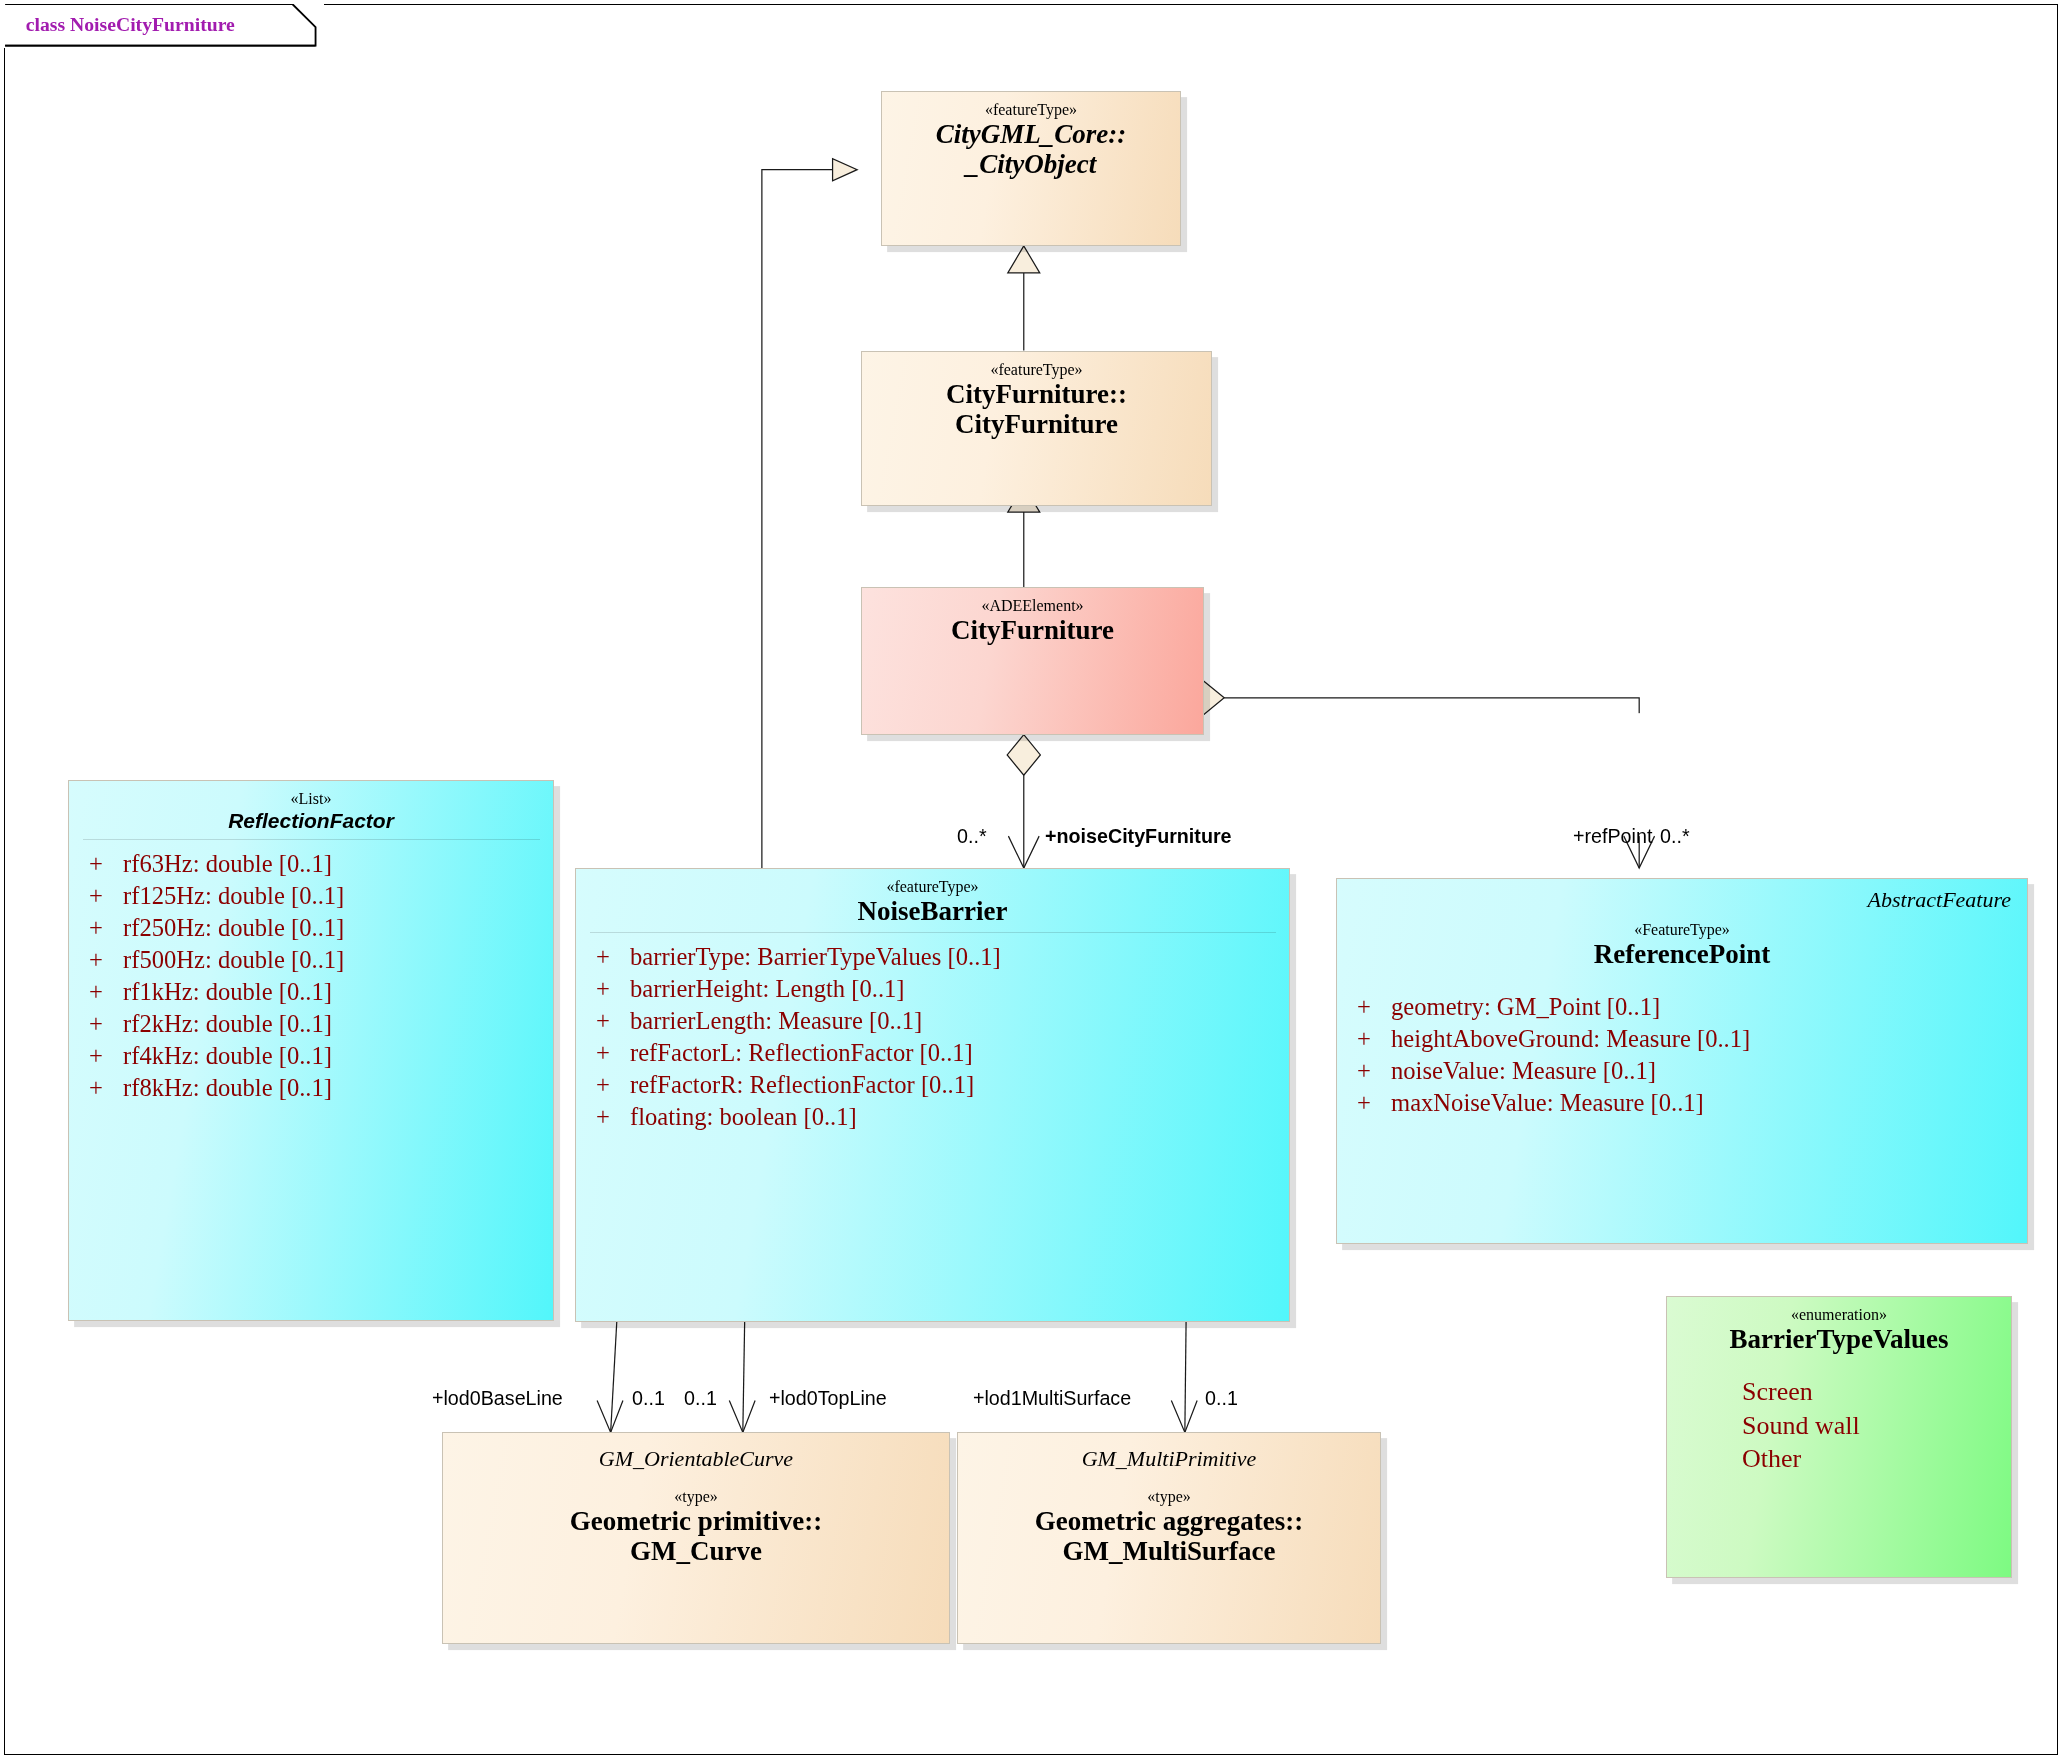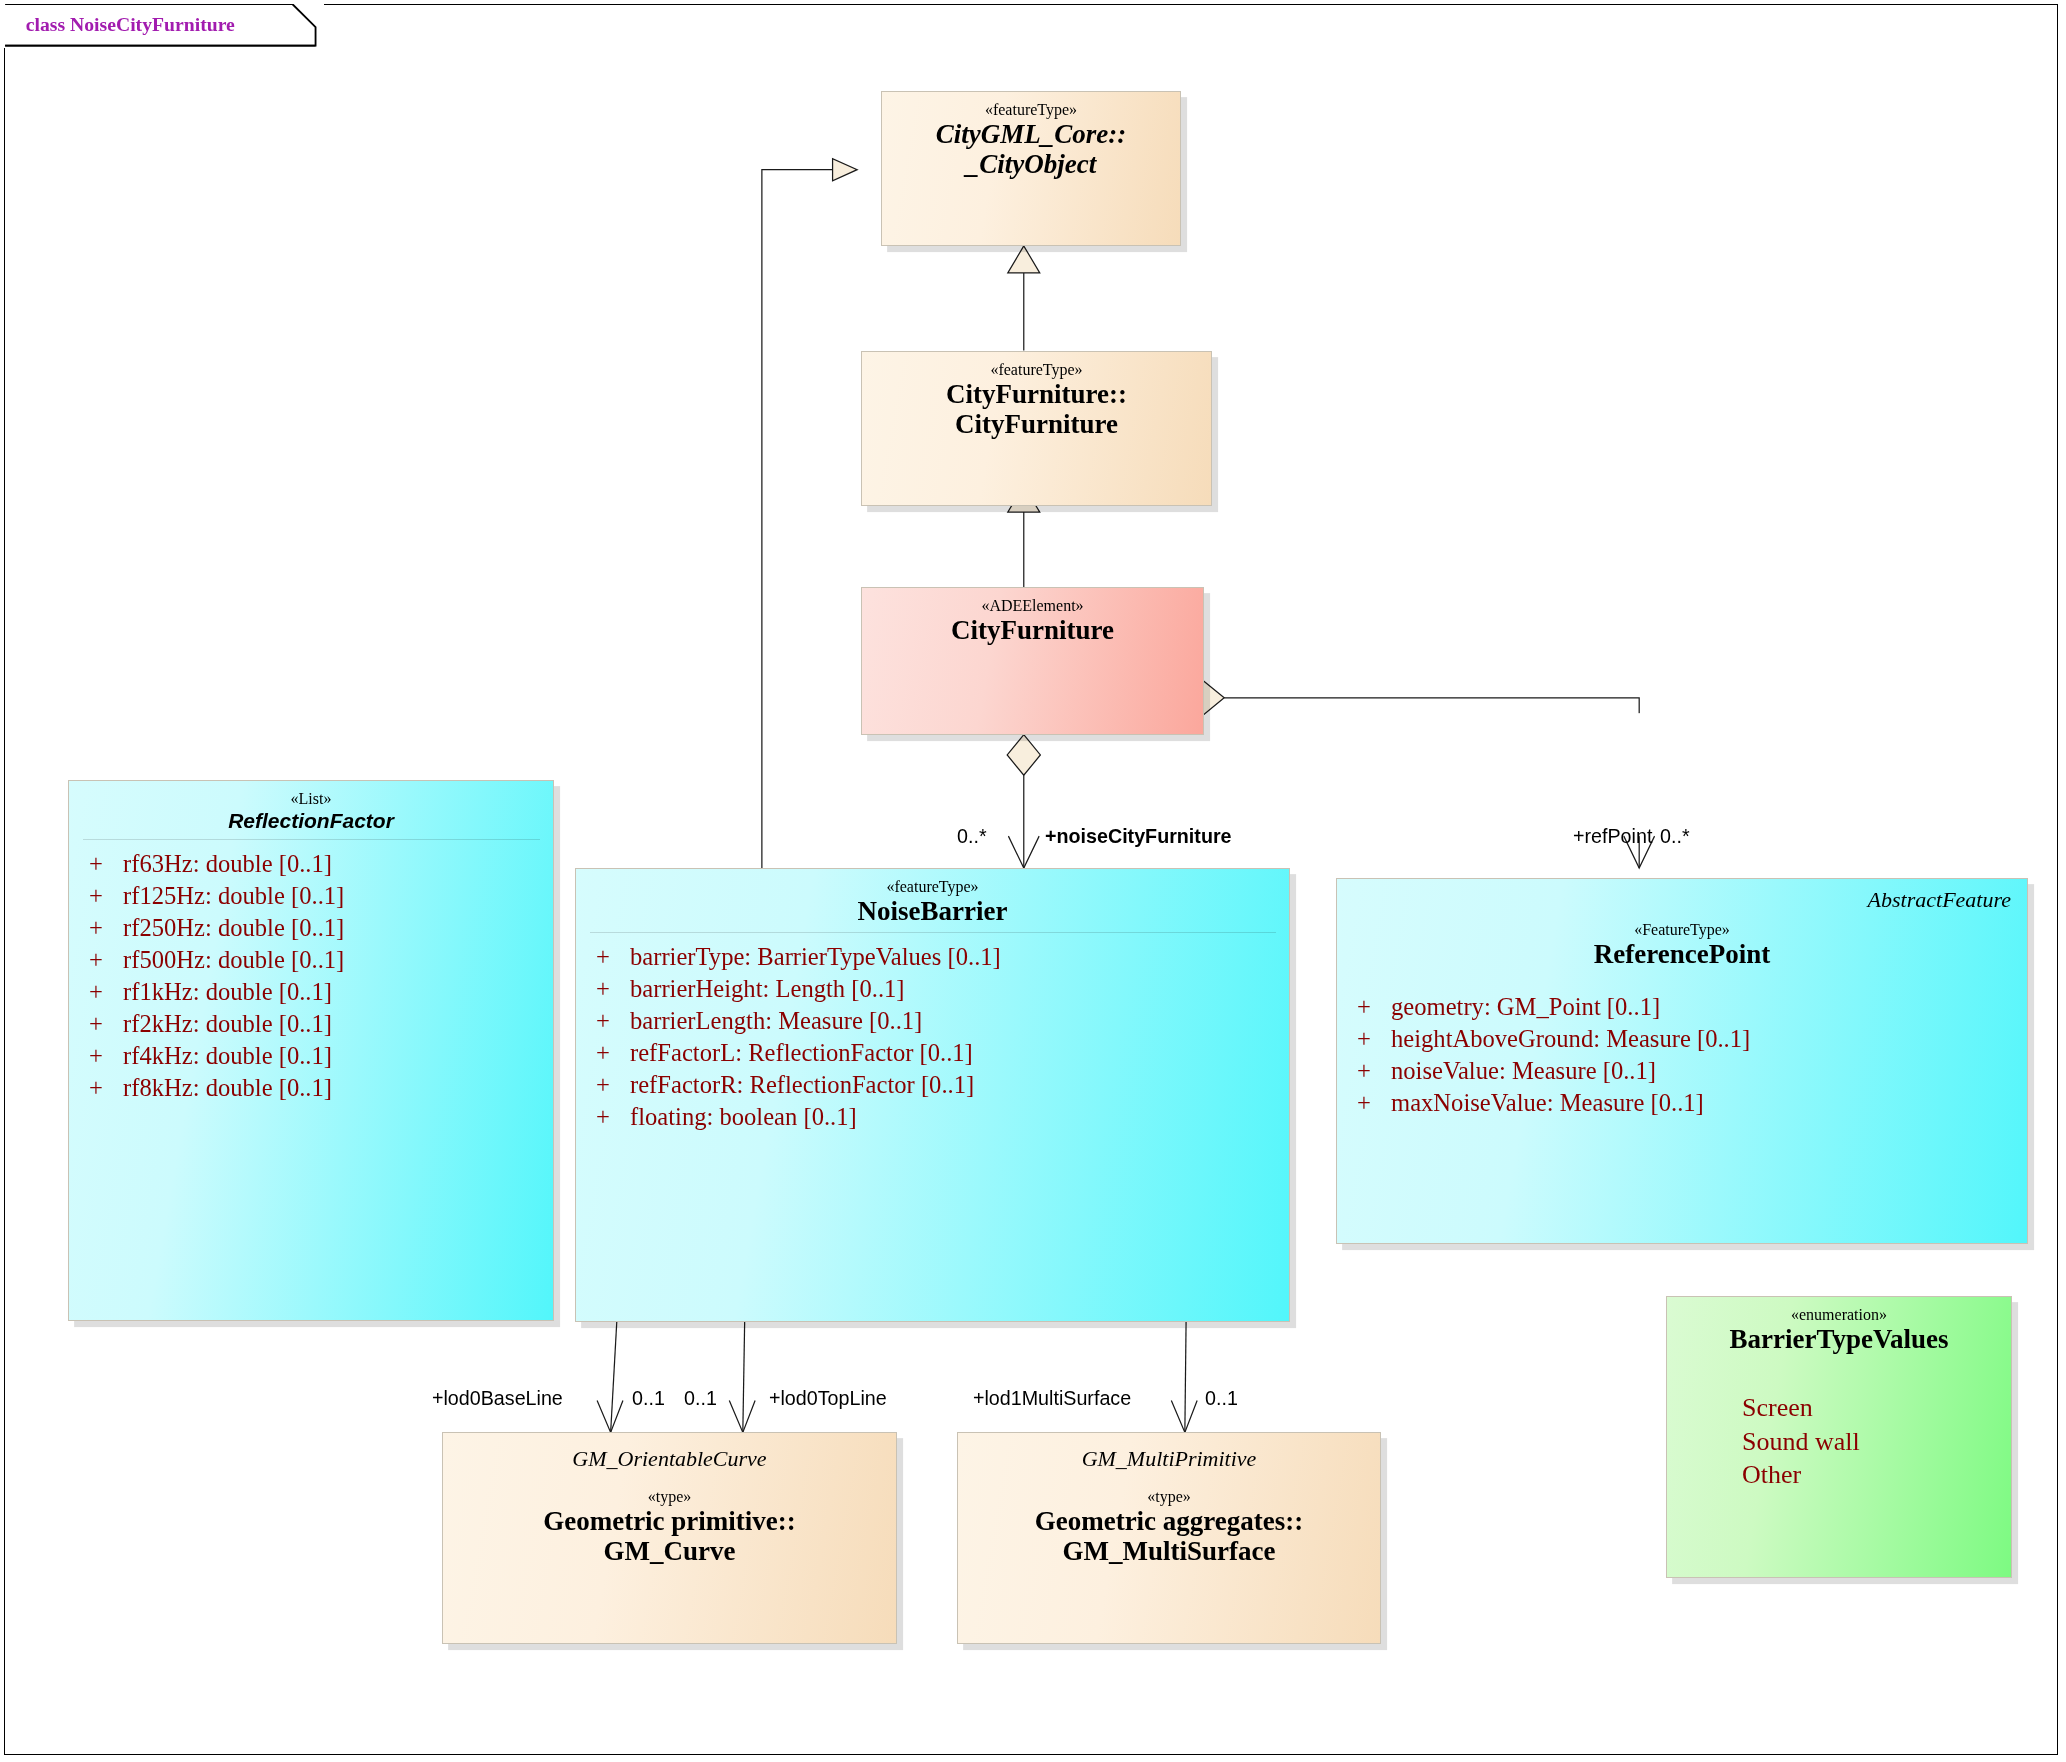--- a/index.html
+++ b/index.html
@@ -273,28 +273,28 @@
           <span>maxNoiseValue: Measure [0..1]</span>
         </div>
     </div>
   </div>
 
   <div class="node green" style="left:1666px;top:1296px;width:346px;height:282px;">
     <div class="hdr">
       <div class="stereo">«enumeration»</div>
       <div class="nm">BarrierTypeValues</div>
     </div>
-    <div style="margin-top:37px;padding-left:75px;">
+    <div style="margin-top:21px;padding-left:75px;">
       <div class="enumlit">Screen</div>
       <div class="enumlit">Sound wall</div>
       <div class="enumlit">Other</div>
     </div>
   </div>
 
-  <div class="node tan" style="left:442px;top:1432px;width:455px;height:212px;">
+  <div class="node tan" style="left:442px;top:1432px;width:508px;height:212px;">
     <div style="padding-top:13.5px;">
       <div class="supertype">GM_OrientableCurve</div>
     </div>
     <div style="margin-top:17px;">
       <div class="stereo">«type»</div>
       <div class="nm">Geometric primitive::</div>
       <div class="nm">GM_Curve</div>
     </div>
   </div>
 

